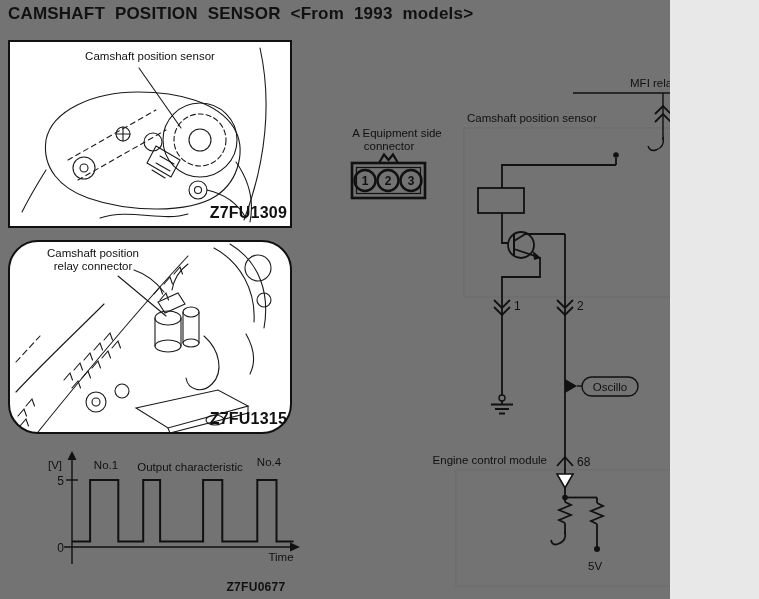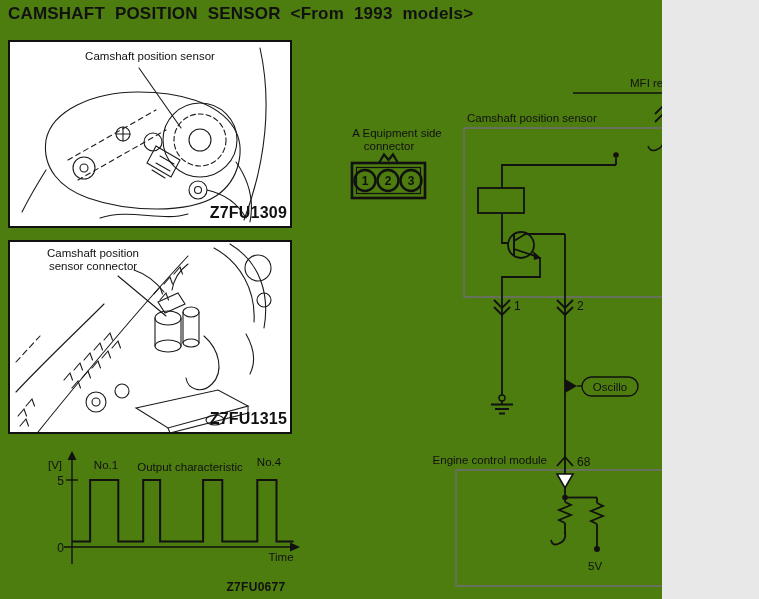--- a/index.html
+++ b/index.html
@@ -1,26 +1,26 @@
 <!DOCTYPE html>
 <html><head>
 <meta charset="utf-8">
 <style>
   html,body{margin:0;padding:0;background:#e8e8e8;}
   .page{
-    position:relative;width:662px;height:599px;background:#4d7c0f;
-    font-family:"Liberation Sans",sans-serif;color:#111;overflow:hidden;
+    position:relative;width:662px;height:599px;background:#737373;
+    font-family:"Liberation Sans",sans-serif;color:#111;overflow:hidden;padding-left:8px;
   }
   .title{
     position:absolute;left:8px;top:4px;font-size:17px;font-weight:bold;
     letter-spacing:.2px;word-spacing:5px;white-space:nowrap;
   }
   .figbox{position:absolute;border:2px solid #111;background:#fff;}
   #fig1{left:8px;top:40px;width:280px;height:184px;}
-  #fig2{left:8px;top:240px;width:280px;height:190px;}
+  #fig2{left:8px;top:240px;width:280px;height:190px;border-radius:30px;}
   svg.art{position:absolute;left:0;top:0;width:100%;height:100%;}
   .figlabel{position:absolute;font-size:11.5px;line-height:13px;}
   #fig1 .figlabel{left:40px;top:8px;width:200px;text-align:center;}
   #fig2 .figlabel{left:24px;top:5px;width:118px;text-align:center;}
   .figcode{
     position:absolute;right:3px;bottom:4px;font-weight:bold;font-size:16px;
     letter-spacing:.2px;
   }
   svg text{font-family:"Liberation Sans",sans-serif;font-size:11.5px;fill:#111;}
   svg text.num{font-size:12px;}
@@ -97,21 +97,21 @@
         <path d="M204,6 C230,20 246,48 244,80"></path>
         <path d="M220,2 C250,20 260,52 254,86"></path>
         <path d="M236,92 C244,106 246,120 240,132"></path>
         <circle cx="248" cy="26" r="13"></circle>
         <circle cx="254" cy="58" r="7"></circle>
         <ellipse cx="205" cy="178" rx="9" ry="5"></ellipse>
       </g>
     </svg>
     <div class="figlabel">
       <div>Camshaft position</div>
-      <div>sensor connector</div>
+      <div>relay connector</div>
     </div>
     <div class="figcode">Z7FU1315</div>
   </div>
 
   <svg id="chart" style="position:absolute;left:30px;top:445px;" width="282" height="152" viewBox="30 445 282 152">
     <g class="thin" stroke-width="1.6">
       <path d="M72,459 V564"></path>
       <path d="M64,547 H293"></path>
       <path d="M66,480 H78"></path>
     </g>

